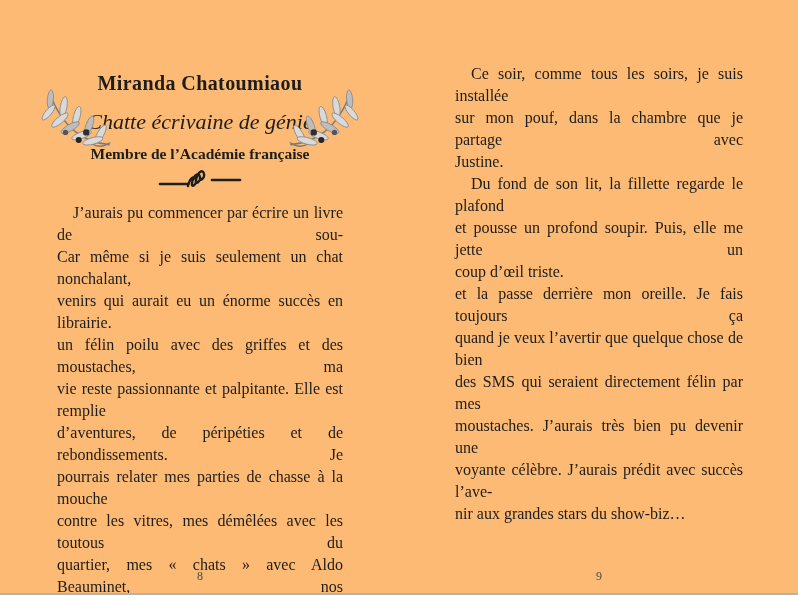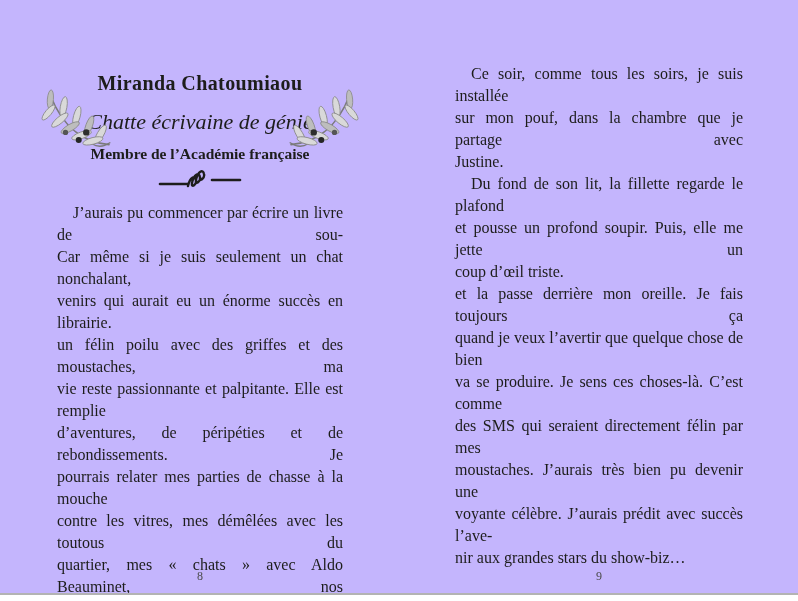--- a/index.html
+++ b/index.html
@@ -6,21 +6,21 @@
   body {
     width:798px; height:601px;
     background:#ffffff;
     font-family:"Liberation Serif", serif;
     color:#1d1d1b;
     overflow:hidden;
   }
   .spread {
     position:relative;
     width:798px; height:601px;
-    background:#c4b5fd;
+    background:#fdba74;
   }
 
   
   .chapter-header {
     position:absolute;
     left:33px; top:72px;
     width:334px;
     text-align:center;
   }
   .chapter-title {
@@ -172,21 +172,20 @@
   <div>
     <div class="page-body page-body-right">
         <div class="line first">Ce soir, comme tous les soirs, je suis installée</div>
         <div class="line">sur mon pouf, dans la chambre que je partage avec</div>
         <div class="line plast">Justine.</div>
         <div class="line first">Du fond de son lit, la fillette regarde le plafond</div>
         <div class="line">et pousse un profond soupir. Puis, elle me jette un</div>
         <div class="line plast">coup d’œil triste.</div>
         <div class="line">et la passe derrière mon oreille. Je fais toujours ça</div>
         <div class="line">quand je veux l’avertir que quelque chose de bien</div>
-        <div class="line">va se produire. Je sens ces choses-là. C’est comme</div>
         <div class="line">des SMS qui seraient directement félin par mes</div>
         <div class="line">moustaches. J’aurais très bien pu devenir une</div>
         <div class="line">voyante célèbre. J’aurais prédit avec succès l’ave-</div>
         <div class="line plast">nir aux grandes stars du show-biz…</div>
       </div>
 
     <div class="page-number page-number-right">9</div>
   </div>
 
   <div class="bottom-edge"></div>

